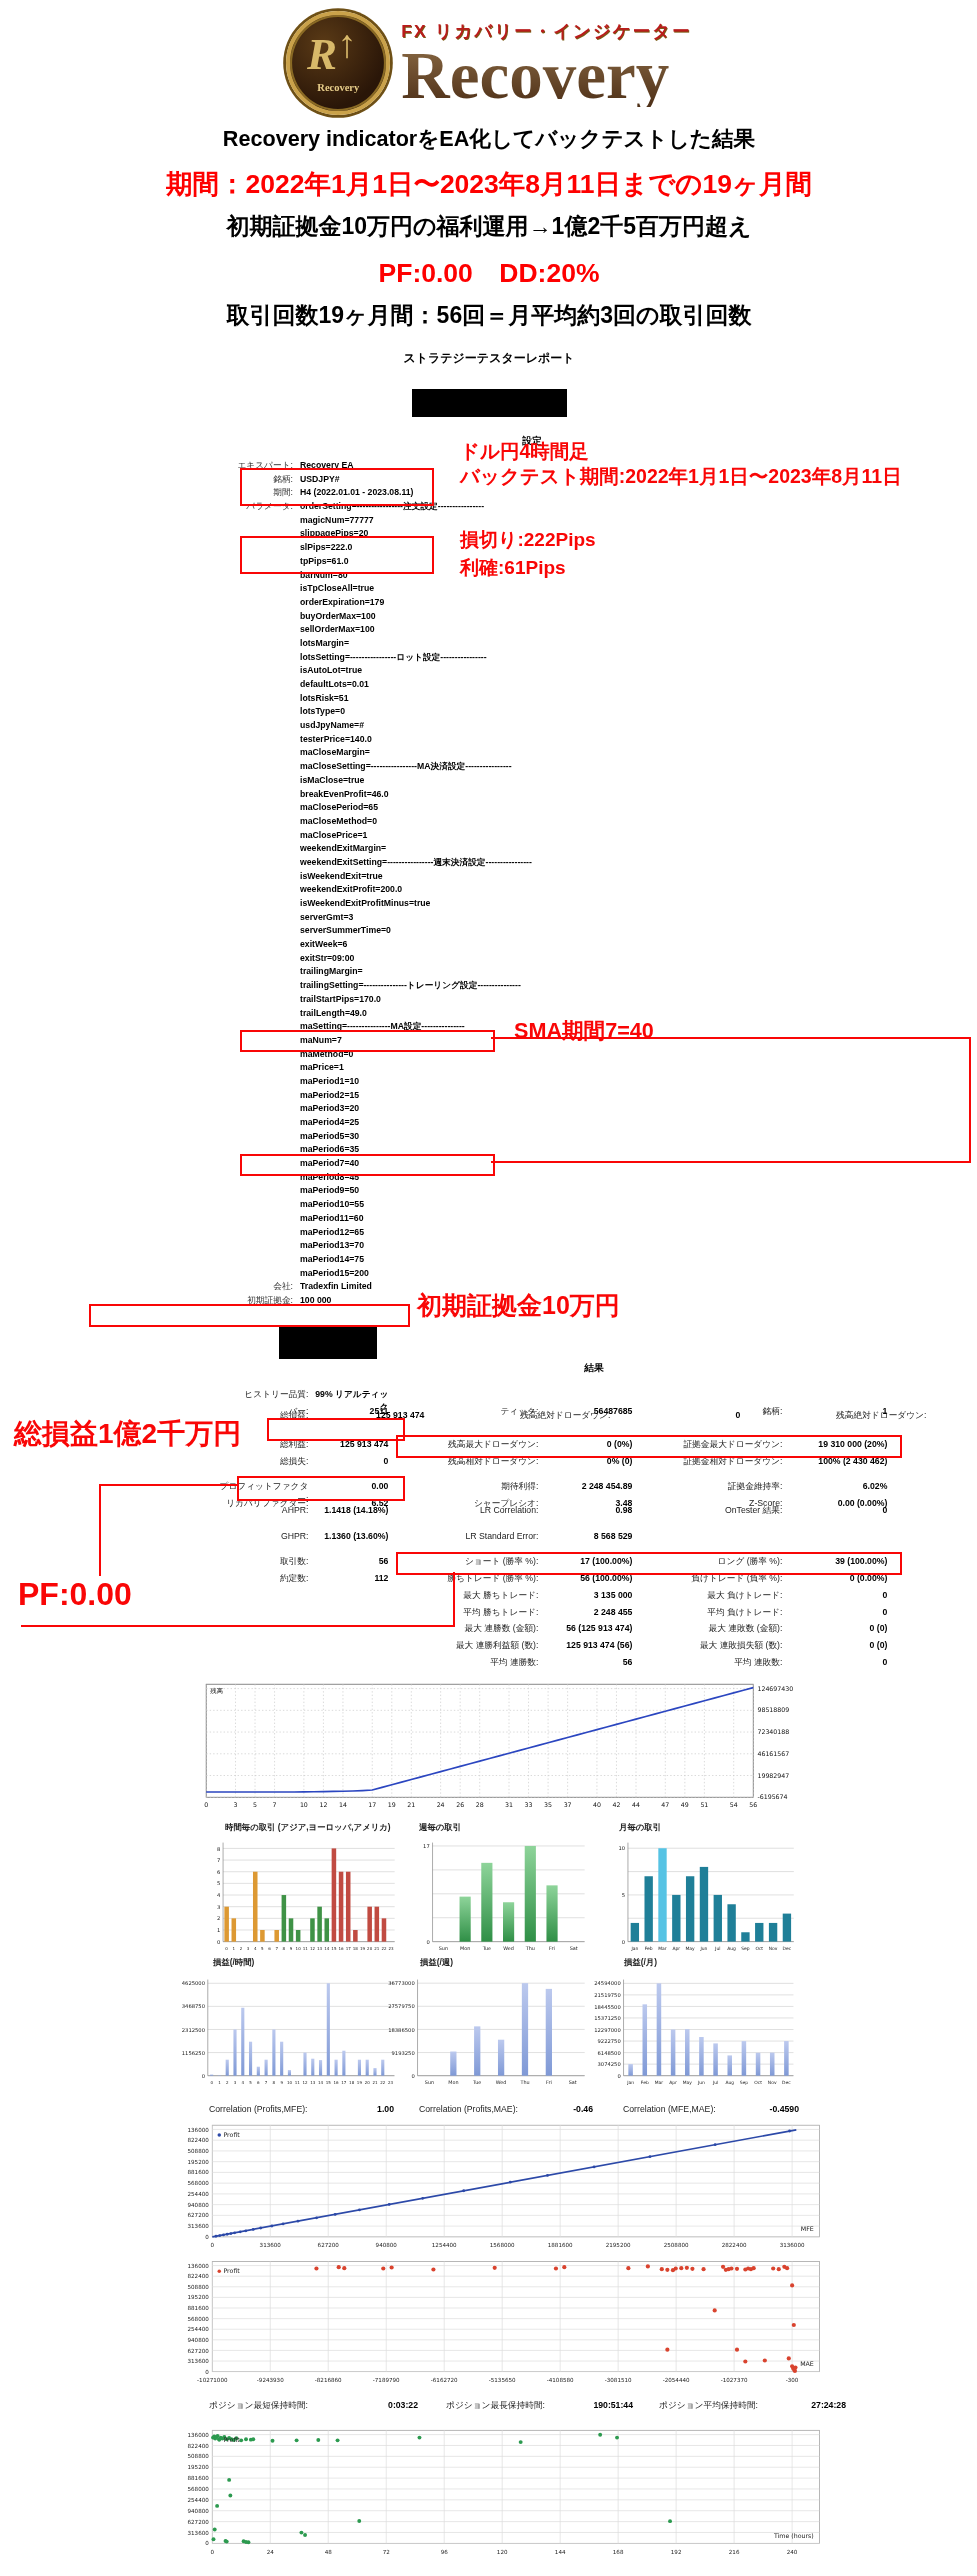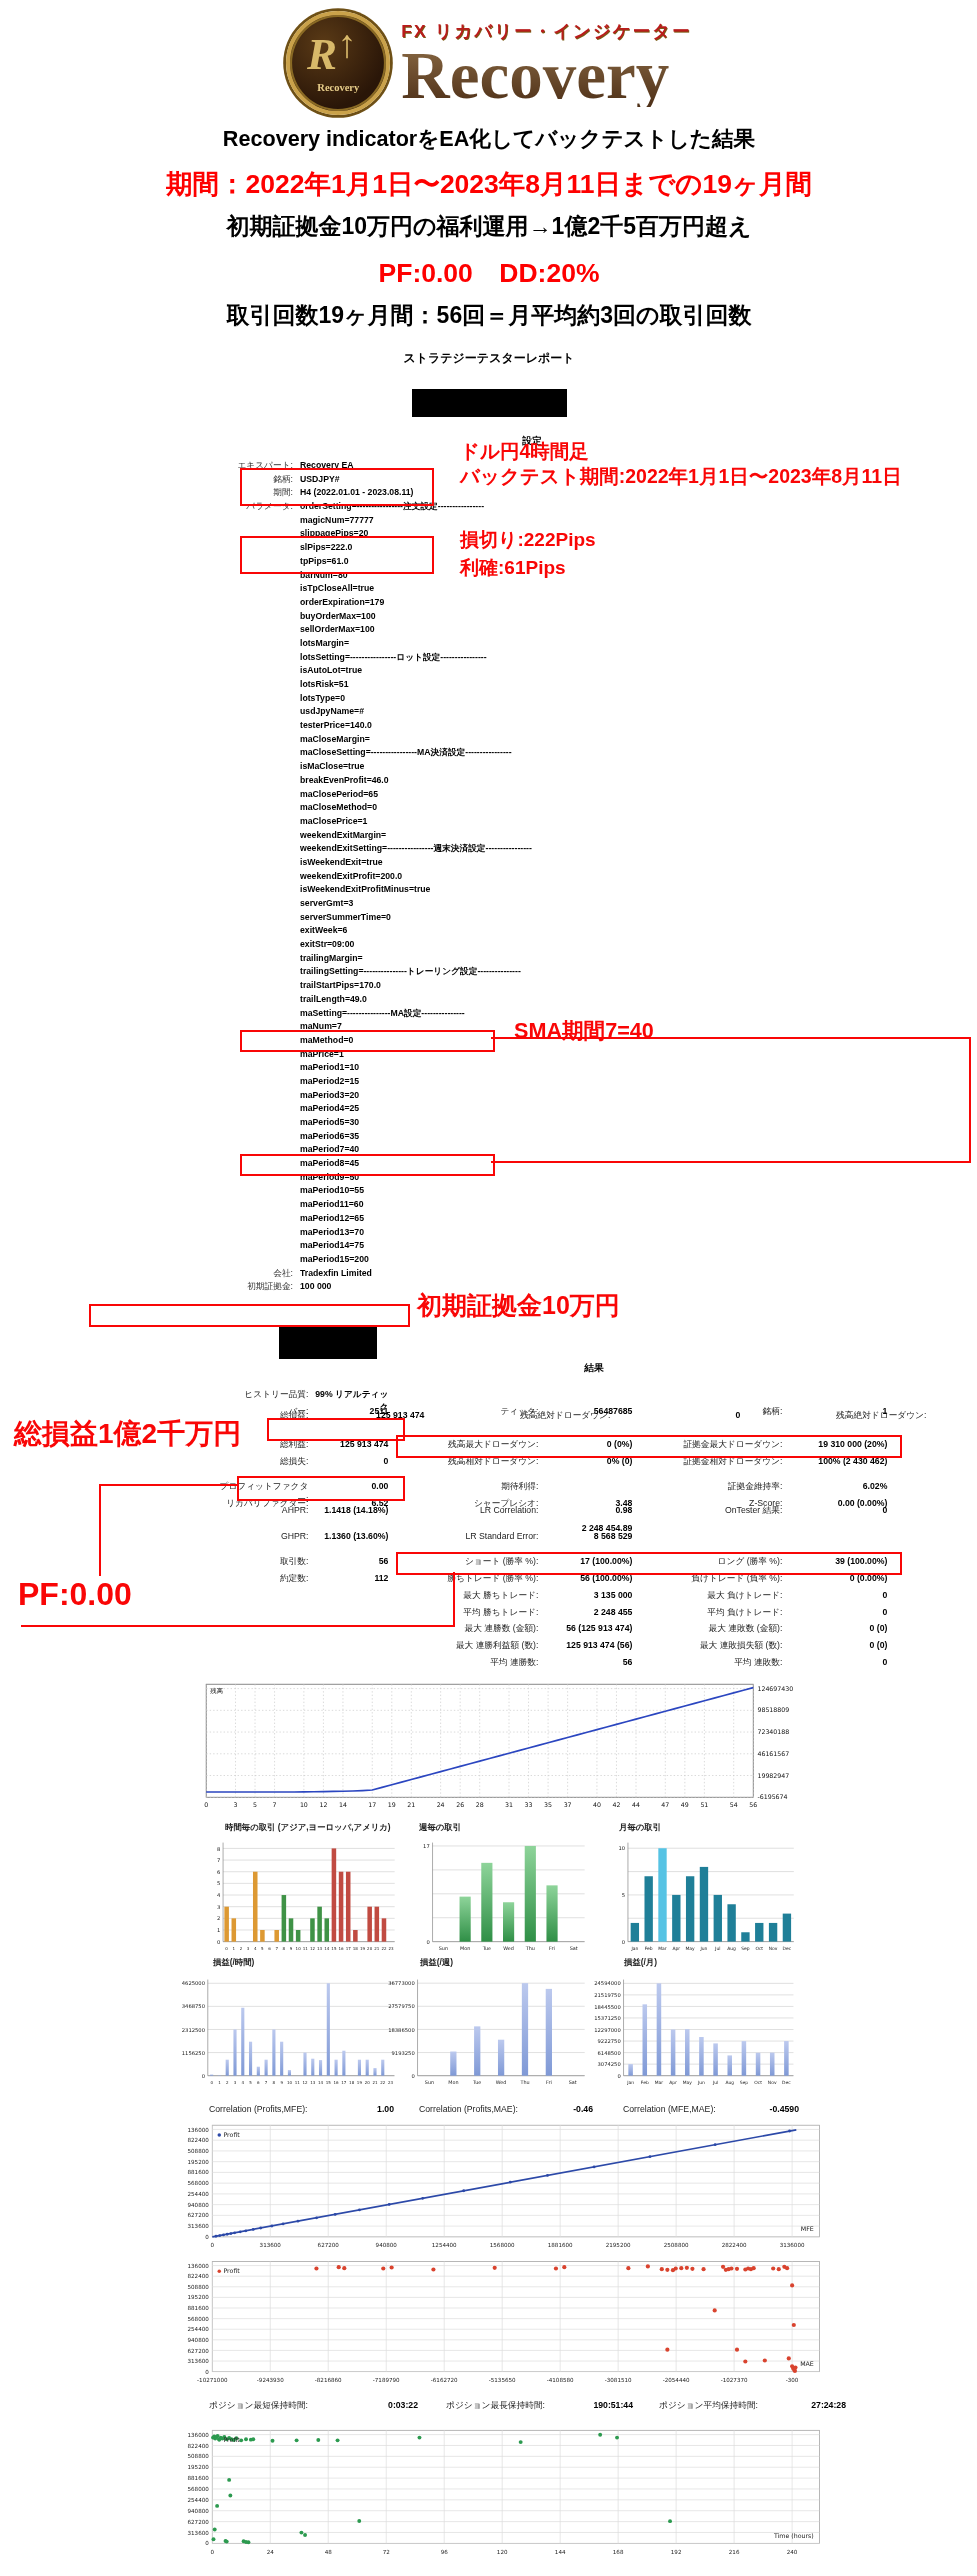--- a/index.html
+++ b/index.html
@@ -134,20 +134,24 @@
       <div class="set-row">
         <span class="set-label"></span>
         <span class="set-value">lotsSetting=----------------ロット設定----------------</span>
       </div>
       <div class="set-row">
         <span class="set-label"></span>
         <span class="set-value">isAutoLot=true</span>
       </div>
       <div class="set-row">
         <span class="set-label"></span>
+        <span class="set-value">defaultLots=0.01</span>
+      </div>
+      <div class="set-row">
+        <span class="set-label"></span>
         <span class="set-value">lotsRisk=51</span>
       </div>
       <div class="set-row">
         <span class="set-label"></span>
         <span class="set-value">lotsType=0</span>
       </div>
       <div class="set-row">
         <span class="set-label"></span>
         <span class="set-value">usdJpyName=#</span>
       </div>
@@ -378,21 +382,21 @@
         <span class="res-v" style="width: 80px;">0</span>
         <span class="res-l" style="width: 150px;">残高相対ドローダウン:</span>
         <span class="res-v" style="width: 94px;">0% (0)</span>
         <span class="res-l" style="width: 150px;">証拠金相対ドローダウン:</span>
         <span class="res-v" style="width: 105px;">100% (2 430 462)</span>
       </div>
       <div class="res-row" style="top: 92px;">
         <span class="res-l" style="width: 105px;">プロフィットファクター:</span>
         <span class="res-v" style="width: 80px;">0.00</span>
         <span class="res-l" style="width: 150px;">期待利得:</span>
-        <span class="res-v" style="width: 94px; margin-top: 42px;">2 248 454.89</span>
+        <span class="res-v" style="width: 94px;">2 248 454.89</span>
         <span class="res-l" style="width: 150px;">証拠金維持率:</span>
         <span class="res-v" style="width: 105px;">6.02%</span>
       </div>
       <div class="res-row" style="top: 109px;">
         <span class="res-l" style="width: 105px;">リカバリファクター:</span>
         <span class="res-v" style="width: 80px;">6.52</span>
         <span class="res-l" style="width: 150px;">シャープレシオ:</span>
         <span class="res-v" style="width: 94px;">3.48</span>
         <span class="res-l" style="width: 150px;">Z-Score:</span>
         <span class="res-v" style="width: 105px;">0.00 (0.00%)</span>

